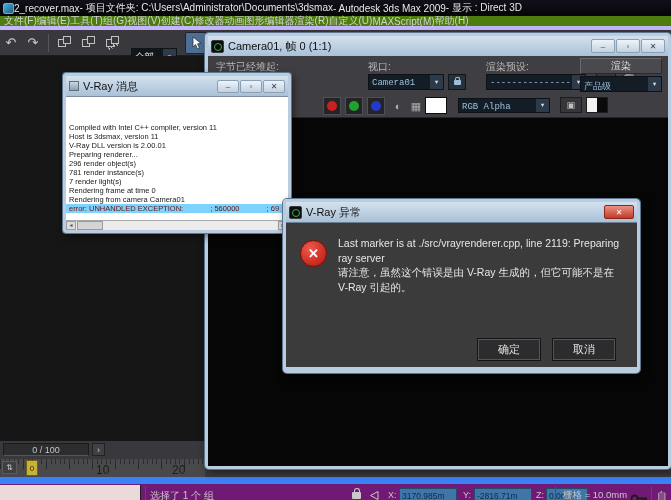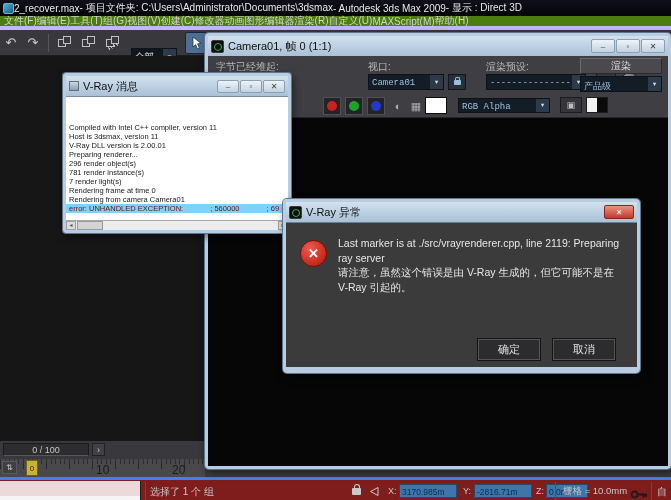--- a/index.html
+++ b/index.html
@@ -51,21 +51,21 @@
     background-image:repeating-linear-gradient(90deg,#2e2e30 0 1px,transparent 1px 4.6px),
                      repeating-linear-gradient(90deg,#28282a 0 1px,transparent 1px 23px);
     background-size:100% 5px,100% 10px; background-repeat:repeat-x; }
   #ruler-toggle { position:absolute; left:2px; top:2px; width:15px; height:13px; background:#3f3f42;
     border:1px solid #5a5a5e; color:#c8c8c8; font-size:8px; display:flex; align-items:center; justify-content:center; }
   .ruler-label { position:absolute; top:4px; font-size:12px; color:#1c1c1c; }
   #time-thumb { position:absolute; left:26px; top:1px; width:12px; height:16px; background:#c7b236;
     border:1px solid #6f611c; color:#2e2a08; font-size:8px; display:flex; align-items:center; justify-content:center; }
 
   
-  #statusbar { left:0; top:477px; width:671px; height:23px; background:#7f1d1d; border-top:3px solid #3b82f6;
+  #statusbar { left:0; top:477px; width:671px; height:23px; background:#701a75; border-top:7px solid #3b82f6;
     color:#c8c8c8; font-size:10px; }
   #mini-listener-pink { position:absolute; left:0; top:1px; width:141px; height:15px; background:#ecd9da; border-right:1px solid #1f1f21; }
   #mini-listener-white { position:absolute; left:0; top:16px; width:141px; height:7px; background:#f6f4f4; border-right:1px solid #1f1f21; }
   #sel-text { position:absolute; left:150px; top:5px; }
   .sb-sep { position:absolute; top:2px; width:1px; height:18px; background:#2a2a2c; border-right:1px solid #515156; }
   .lockicon { position:absolute; left:352px; top:8px; width:9px; height:7px; background:#c9c9c9; border-radius:1px; }
   .lockicon::before { content:""; position:absolute; left:1.5px; top:-4px; width:4px; height:4px;
     border:1.5px solid #c9c9c9; border-bottom:none; border-radius:3px 3px 0 0; }
   .coord-label { position:absolute; top:6px; font-size:9px; color:#c4c4c4; }
   .coord-field { position:absolute; top:4px; height:14px; background:#3f76aa; border:1px solid #264push;

